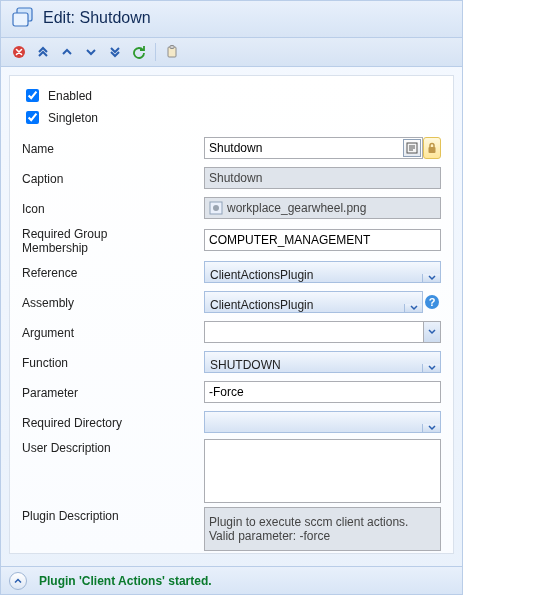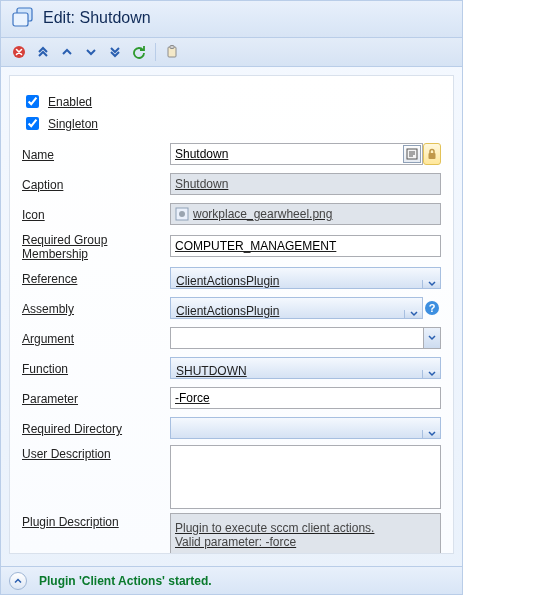--- a/index.html
+++ b/index.html
@@ -61,24 +61,23 @@
     height: 18px;
     background: #b9cde8;
     margin: 0 2px;
   }
 
   
   .panel {
     margin: 8px;
     border: 1px solid #d9e1ec;
     background: linear-gradient(#ffffff, #fafcff);
-    padding: 16px 12px 8px 12px;
+    padding: 10px 12px 8px 12px;
     height: calc(595px - 40px - 30px - 30px - 16px);
     overflow: hidden;
-    text-decoration: underline;
   }
 
   .row {
     display: flex;
     align-items: center;
     min-height: 26px;
     margin-bottom: 4px;
     gap: 6px;
   }
   .label {
@@ -95,20 +94,21 @@
   }
   input[type="checkbox"] {
     width: 13px;
     height: 13px;
   }
   .field-wrap {
     flex: 1;
     display: flex;
     align-items: stretch;
     gap: 0;
+    margin-left: 34px;
   }
   .text-input, .dropdown, .readonly, .multiline {
     flex: 1;
     border: 1px solid #abadb3;
     background: #fff;
     font: inherit;
     padding: 2px 4px;
     height: 22px;
   }
   .readonly {

